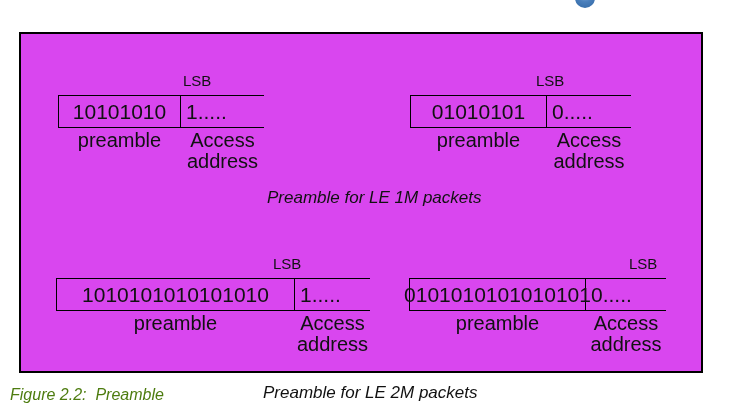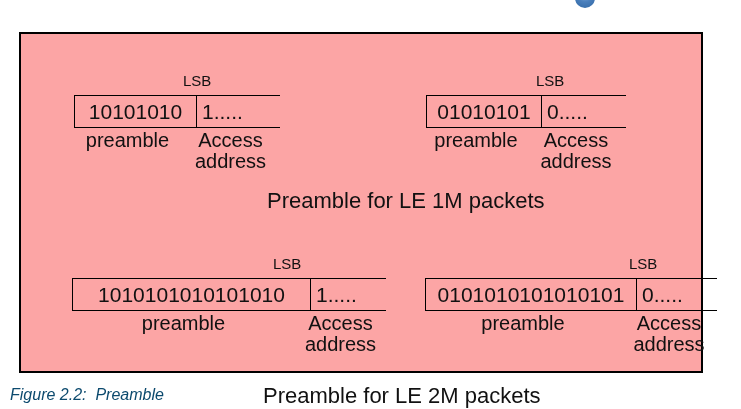--- a/index.html
+++ b/index.html
@@ -21,21 +21,21 @@
     background: radial-gradient(circle at 50% 30%, #8fb3dc 0%, #4a7fbc 45%, #2f66a3 100%);
   }
 
   
   .fig-box {
     position: absolute;
     left: 19px; top: 32px;
     width: 684px; height: 341px;
     border: 2px solid #000;
     box-sizing: border-box;
-    background: #fca5a5;
+    background: #d946ef;
   }
 
   
   .packet { position: absolute; }
   .lsb {
     position: absolute;
     top: -23px;
     font-size: 15px;
     color: #111;
     white-space: nowrap;
@@ -45,68 +45,68 @@
     box-sizing: border-box;
     height: 33px;
     font-size: 21px;
     display: flex;
     align-items: center;
     white-space: nowrap;
   }
   .pre-cell {
     border: 1.5px solid #000;
     justify-content: center;
-    margin-left: 16px;
   }
   .acc-cell {
     border-top: 1.5px solid #000;
     border-bottom: 1.5px solid #000;
     padding-left: 5px;
   }
   .labels { display: flex; margin-top: 2px; font-size: 20px; justify-content: center; }
   .lab { text-align: center; line-height: 21px; white-space: nowrap; }
 
   
   .p1 { left: 37px;  top: 61px;  }
   .p1 .pre-cell, .p1 .lab-pre { width: 123px; }
   .p1 .acc-cell, .p1 .lab-acc { width: 83px;  }
   .p1 .lsb { left: 125px; }
 
   .p2 { left: 389px; top: 61px;  }
-  .p2 .pre-cell, .p2 .lab-pre { width: 116px; }
+  .p2 .pre-cell, .p2 .lab-pre { width: 137px; }
   .p2 .acc-cell, .p2 .lab-acc { width: 84px;  }
   .p2 .lsb { left: 126px; }
 
   .p3 { left: 35px;  top: 244px; }
   .p3 .pre-cell, .p3 .lab-pre { width: 239px; }
   .p3 .acc-cell, .p3 .lab-acc { width: 75px;  }
   .p3 .lsb { left: 217px; }
 
   .p4 { left: 388px; top: 244px; }
-  .p4 .pre-cell, .p4 .lab-pre { width: 212px; }
+  .p4 .pre-cell, .p4 .lab-pre { width: 177px; }
   .p4 .acc-cell, .p4 .lab-acc { width: 80px;  }
   .p4 .lsb { left: 220px; }
 
   
   .caption {
     position: absolute;
-    font-size: 22px;
+    font-style: italic;
+    font-size: 17px;
     white-space: nowrap;
   }
   .cap-1m { left: 246px; top: 154px; }
   .cap-2m { left: 242px; top: 349px; text-align: right; }
 
   
   .figure-caption {
     position: absolute;
     left: 10px; top: 386px;
     font-style: italic;
     font-size: 16px;
     white-space: pre;
-    color: #0c4a6e;
+    color: #4d7c0f;
   }
 </style>
 </head>
 <body>
 
 <div class="top-icon"></div>
 
 <div class="fig-box">
 
   <div class="packet p1">

